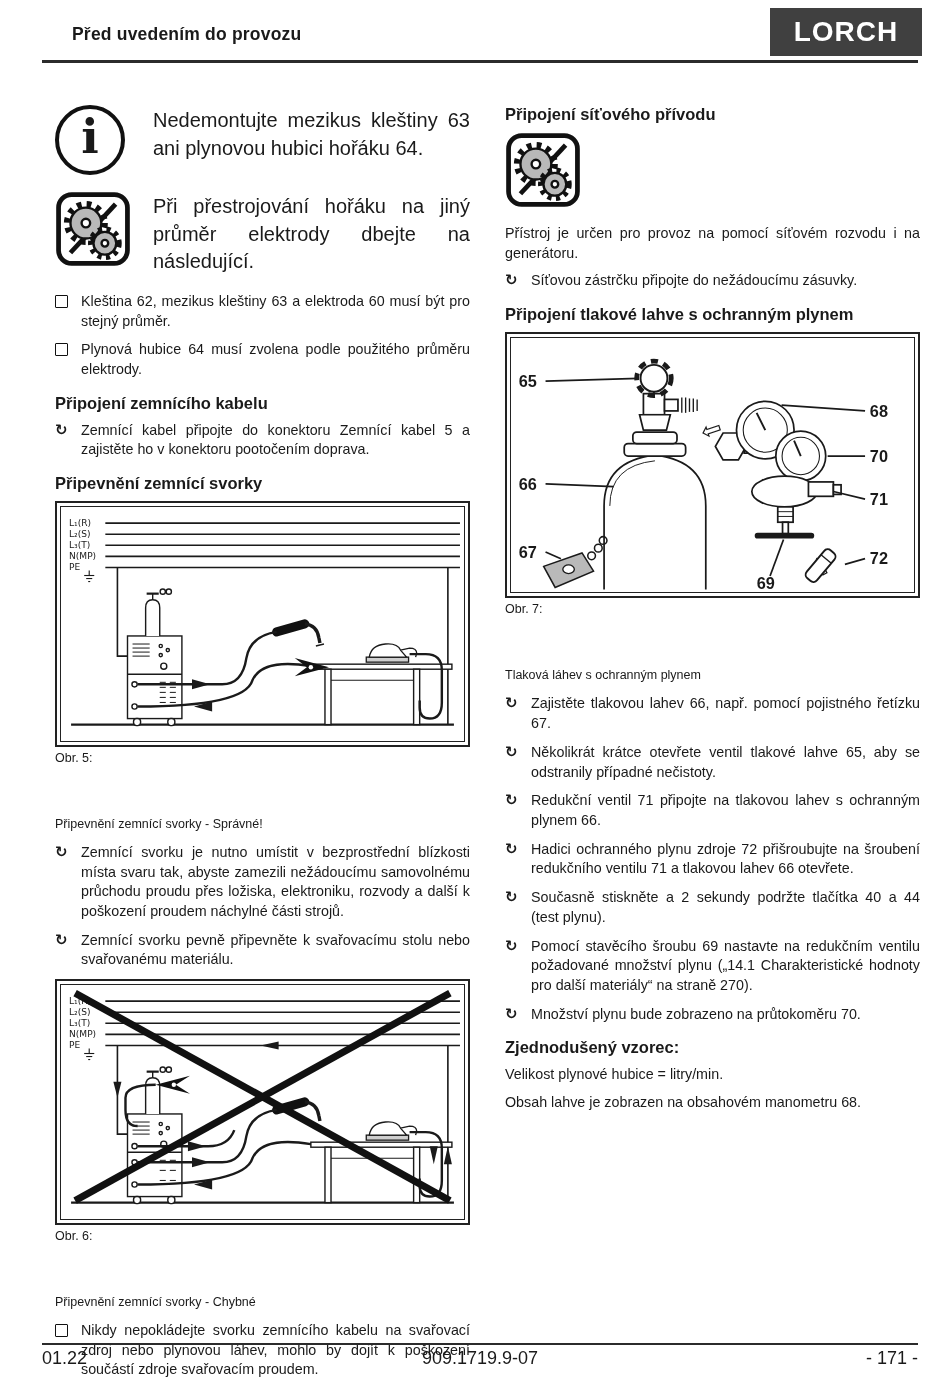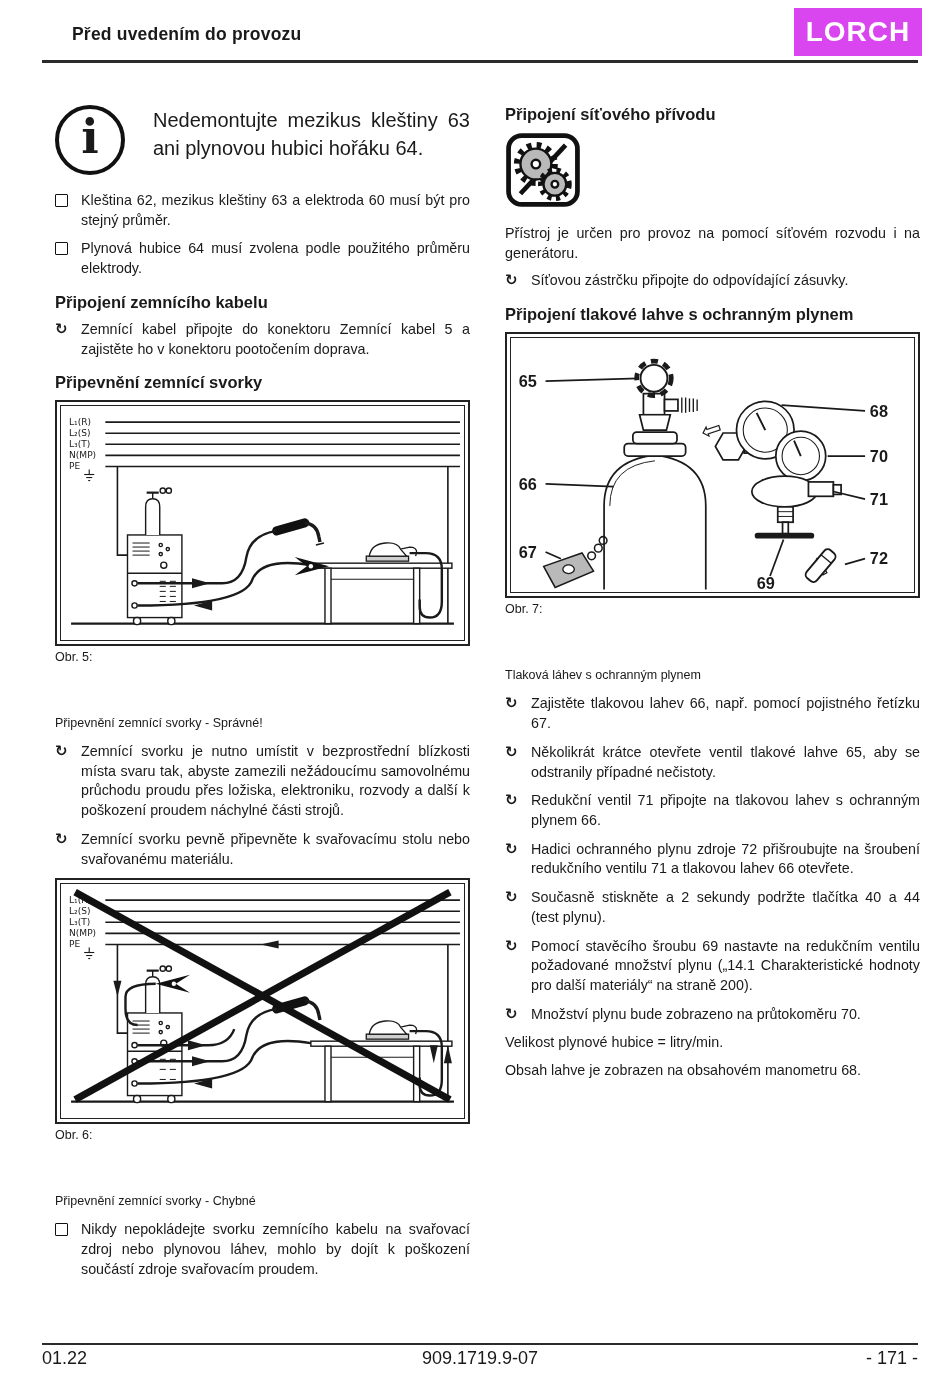--- a/index.html
+++ b/index.html
@@ -1,20 +1,20 @@
 <!DOCTYPE html>
 <html lang="cs"><head>
 <meta charset="utf-8">
 <style>
   html,body{margin:0;padding:0;background:#fff;}
   .page{position:relative;width:950px;height:1378px;background:#fff;overflow:hidden;
         font-family:"Liberation Sans","DejaVu Sans",sans-serif;color:#1a1a1a;}
   
   .hdr-title{position:absolute;top:24px;left:72px;font-size:17.5px;font-weight:bold;letter-spacing:.2px;}
-  .hdr-logo{position:absolute;top:8px;right:28px;width:128px;height:48px;background:#d946ef;
+  .hdr-logo{position:absolute;top:8px;right:28px;width:152px;height:48px;background:#404040;
             display:flex;align-items:center;justify-content:center;color:#fff;
             font-weight:bold;font-size:28px;letter-spacing:1px;}
   .hdr-rule{position:absolute;top:60px;left:42px;right:32px;height:2.5px;background:#2b2b2b;}
   
   .ftr-rule{position:absolute;bottom:33px;left:42px;right:32px;height:2px;background:#2b2b2b;}
   .ftr-row{position:absolute;bottom:9px;left:42px;right:32px;display:flex;font-size:18px;}
   .ftr-row .c{flex:1;text-align:center;} .ftr-row .r{text-align:right;} .ftr-row .l{text-align:left;}
   .ftr-row span{min-width:90px;}
   
   .content{position:absolute;top:105px;left:55px;right:30px;display:flex;gap:35px;}
@@ -57,20 +57,35 @@
 
     <div class="col">
 
       <div class="note-row">
         <div class="icon-box">
           <div class="info-circle">i</div>
         </div>
         <div class="note-text">Nedemontujte mezikus kleštiny 63 ani plynovou hubici hořáku 64.</div>
       </div>
 
+      <div class="note-row">
+        <div class="icon-box">
+          <svg class="gear-svg" viewBox="0 0 64 64">
+            <rect x="3" y="3" width="58" height="58" rx="11" fill="#fff" stroke="#111" stroke-width="4"></rect>
+            <line x1="13" y1="52" x2="51" y2="11" stroke="#111" stroke-width="4"></line>
+            <circle cx="26" cy="27" r="16" fill="none" stroke="#111" stroke-width="5" stroke-dasharray="4 4.4"></circle>
+            <circle cx="26" cy="27" r="13" fill="#b9b9b9" stroke="#111" stroke-width="2"></circle>
+            <circle cx="26" cy="27" r="3.6" fill="#fff" stroke="#111" stroke-width="2"></circle>
+            <circle cx="42" cy="44" r="12" fill="none" stroke="#111" stroke-width="4.4" stroke-dasharray="3.4 3.8"></circle>
+            <circle cx="42" cy="44" r="9.6" fill="#b9b9b9" stroke="#111" stroke-width="2"></circle>
+            <circle cx="42" cy="44" r="2.8" fill="#fff" stroke="#111" stroke-width="2"></circle>
+          </svg>
+        </div>
+        <div class="note-text">Při přestrojování hořáku na jiný průměr elektrody dbejte na následující.</div>
+      </div>
 
       <div class="check">
         <div class="sqcell">
             <div class="square"></div>
           </div>
         <div class="check-text">Kleština 62, mezikus kleštiny 63 a elektroda 60 musí být pro stejný průměr.</div>
       </div>
       <div class="check">
         <div class="sqcell">
             <div class="square"></div>
@@ -330,21 +345,21 @@
             <circle cx="42" cy="44" r="9.6" fill="#b9b9b9" stroke="#111" stroke-width="2"></circle>
             <circle cx="42" cy="44" r="2.8" fill="#fff" stroke="#111" stroke-width="2"></circle>
           </svg>
         </div>
       </div>
 
       <p class="body-p">Přístroj je určen pro provoz na pomocí síťovém rozvodu i na generátoru.</p>
 
       <div class="step">
         <div class="marker">↻</div>
-        <div class="step-text">Síťovou zástrčku připojte do odpovídající zásuvky.</div>
+        <div class="step-text">Síťovou zástrčku připojte do nežádoucímu zásuvky.</div>
       </div>
 
       <h3>Připojení tlakové lahve s ochranným plynem</h3>
 
       <div class="figure">
         <div class="fig-inner">
         <svg viewBox="0 0 420 265">
 
           <g stroke="#1a1a1a" fill="#fff" stroke-width="1.8">
             <path d="M97 175 Q97 128 150 122 Q203 128 203 175 L203 262 M97 262 L97 175"></path>
@@ -447,27 +462,28 @@
       <div class="step">
         <div class="marker">↻</div>
         <div class="step-text">Hadici ochranného plynu zdroje 72 přišroubujte na šroubení redukčního ventilu 71 a tlakovou lahev 66 otevřete.</div>
       </div>
       <div class="step">
         <div class="marker">↻</div>
         <div class="step-text">Současně stiskněte a 2 sekundy podržte tlačítka 40 a 44 (test plynu).</div>
       </div>
       <div class="step">
         <div class="marker">↻</div>
-        <div class="step-text">Pomocí stavěcího šroubu 69 nastavte na redukčním ventilu požadované množství plynu („14.1 Charakteristické hodnoty pro další materiály“ na straně 200).</div>
+        <div class="step-text">Pomocí stavěcího šroubu 69 nastavte na redukčním ventilu požadované množství plynu („14.1 Charakteristické hodnoty pro další materiály“ na straně 270).</div>
       </div>
       <div class="step">
         <div class="marker">↻</div>
         <div class="step-text">Množství plynu bude zobrazeno na průtokoměru 70.</div>
       </div>
 
+      <h3>Zjednodušený vzorec:</h3>
       <p class="body-p">Velikost plynové hubice = litry/min.</p>
       <p class="body-p">Obsah lahve je zobrazen na obsahovém manometru 68.</p>
     </div>
   </div>
 
   <div class="ftr-rule"></div>
   <div class="ftr-row">
     <span class="l">01.22</span>
     <span class="c">909.1719.9-07</span>
     <span class="r">- 171 -</span>

